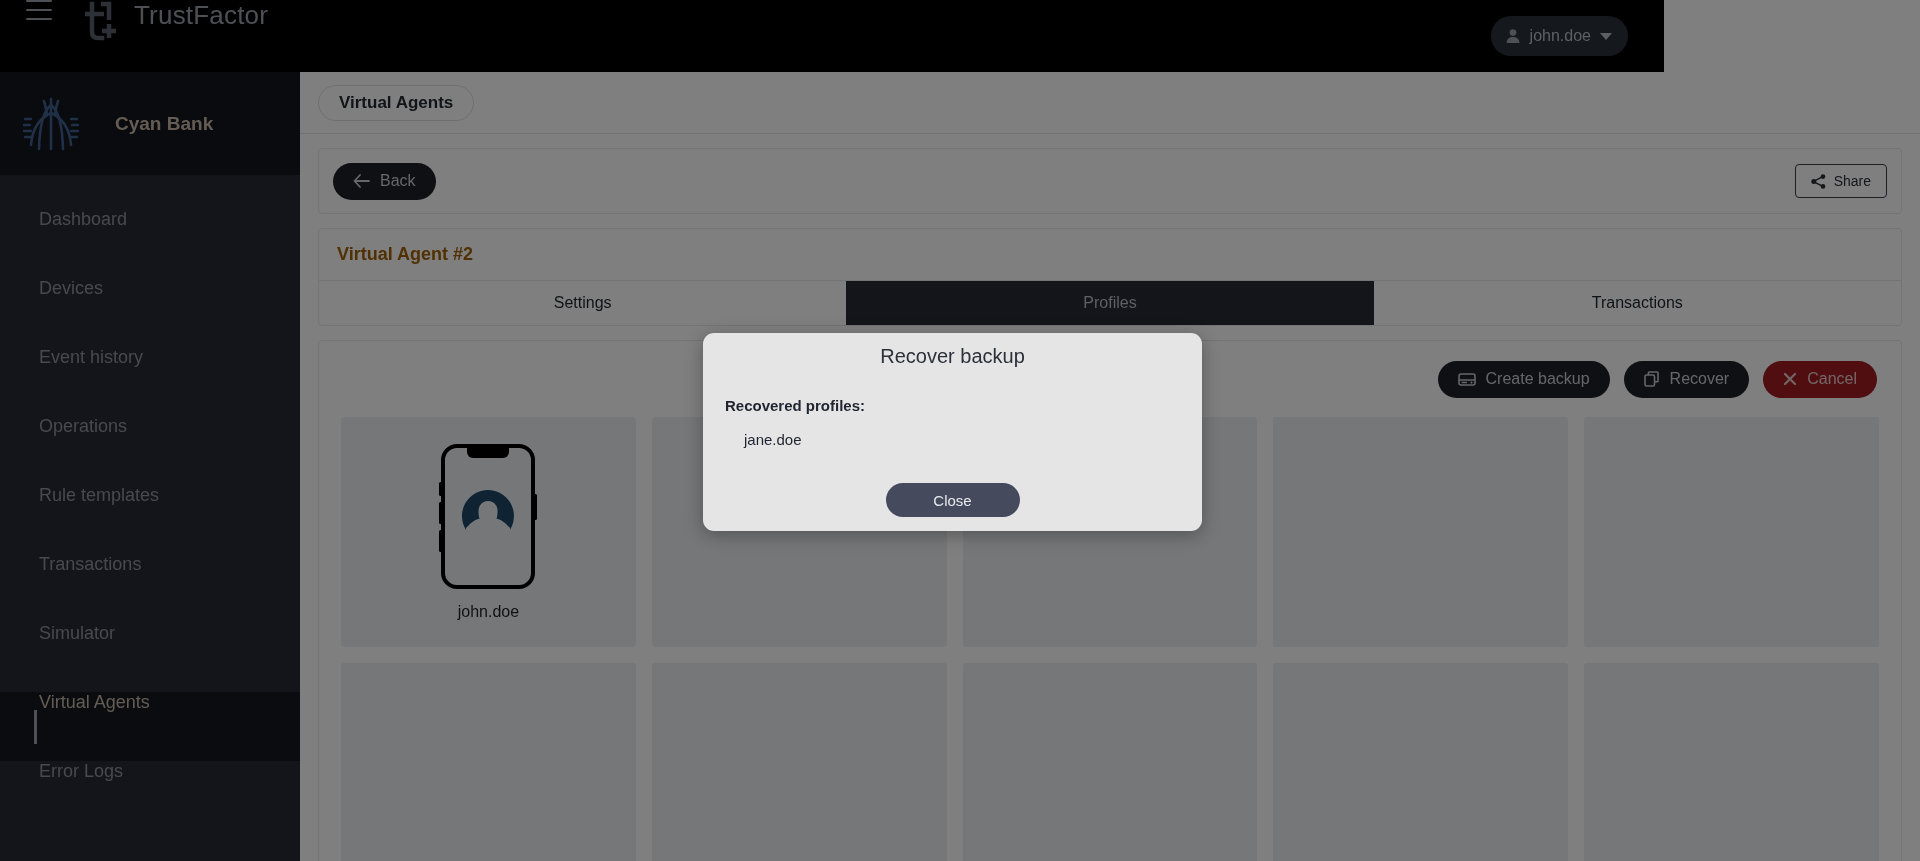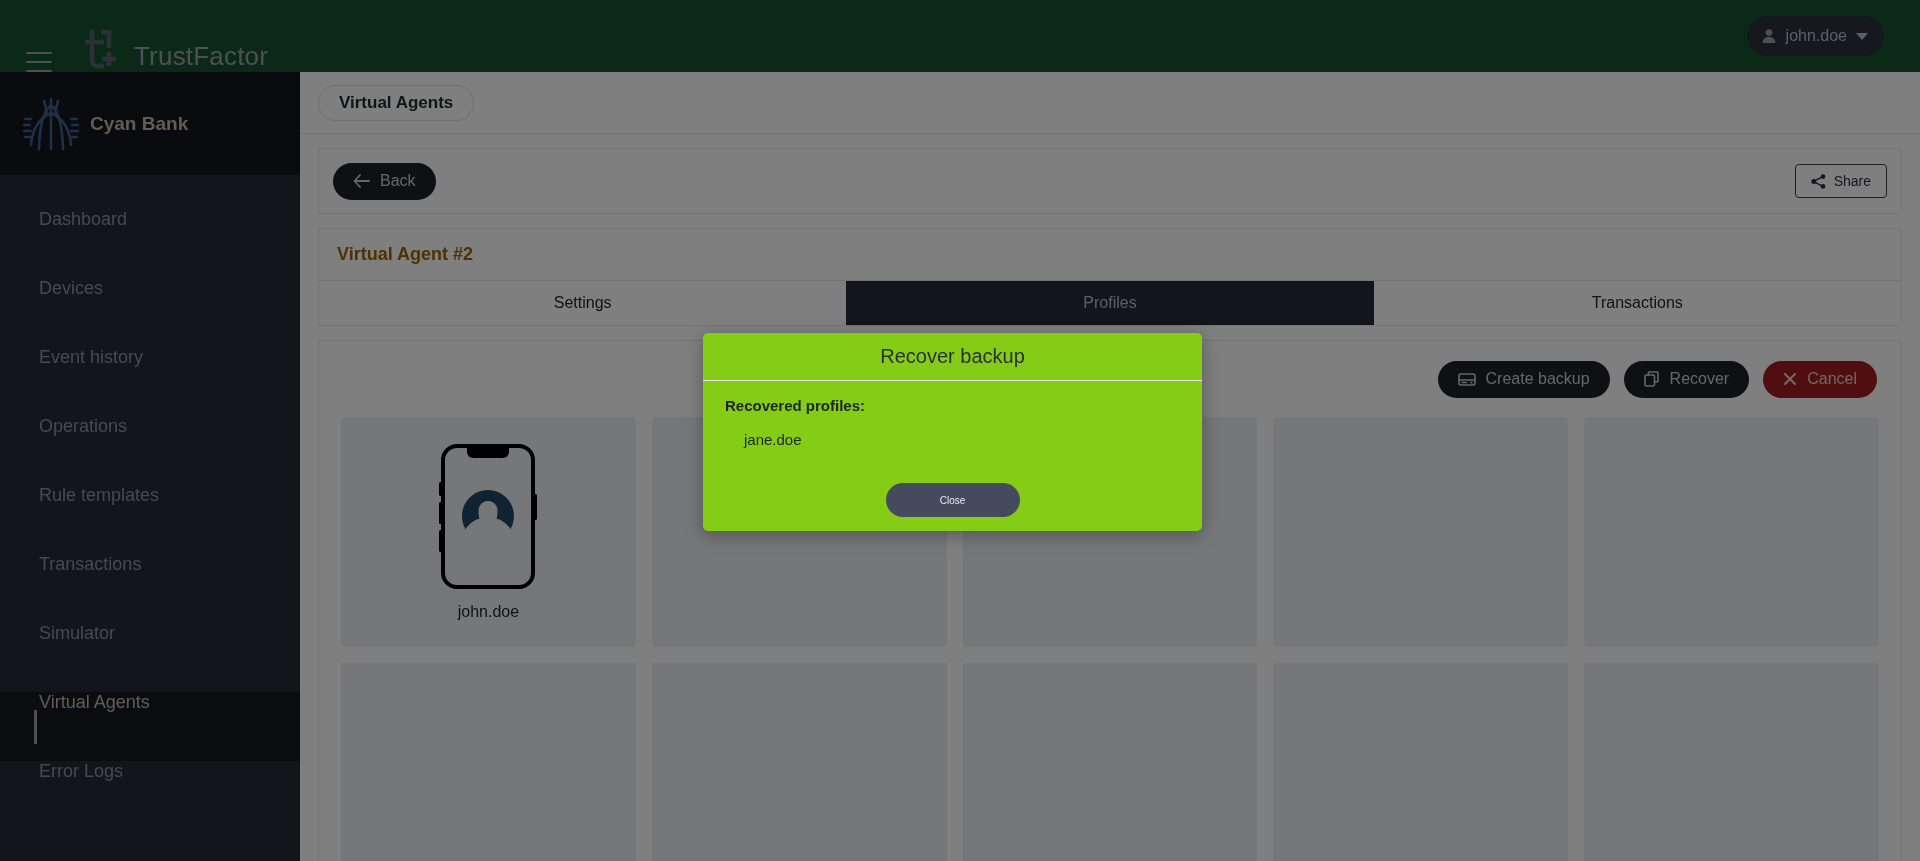--- a/index.html
+++ b/index.html
@@ -6,23 +6,23 @@
   html, body {
     width: 1920px; height: 861px;
     font-family: "Liberation Sans", sans-serif;
     overflow: hidden;
     background: #fff;
   }
 
   
   .topbar {
     position: absolute; top: 0; left: 0;
-    width: 1920px; height: 72px;
-    background: #14532d;
-    display: flex; align-items: flex-end;
+    width: 1664px; height: 72px;
+    background: #000000;
+    display: flex; align-items: flex-start;
     z-index: 5;
   }
   .hamburger {
     margin-left: 26px;
     width: 26px; height: 20px;
     display: flex; flex-direction: column; justify-content: space-between;
     cursor: pointer;
   }
   .hamburger span { display: block; height: 2px; width: 100%; background: #9aa0aa; border-radius: 1px; }
   .brand-logo { margin-left: 26px; width: 42px; height: 44px; }
@@ -45,21 +45,21 @@
     position: absolute; top: 72px; left: 0;
     width: 300px; height: 789px;
     background: #272b35;
     z-index: 4;
   }
   .org-block {
     height: 103px; background: #14161c;
     display: flex; align-items: center; padding-left: 20px;
   }
   .org-logo { width: 62px; height: 62px; }
-  .org-name { margin-left: 8px; font-size: 19px; font-weight: bold; color: #c9b9a8; }
+  .org-name { margin-left: 33px; font-size: 19px; font-weight: bold; color: #c9b9a8; }
   .nav { padding-top: 34px; }
   .nav-item {
     height: 69px; display: flex; align-items: flex-start;
     padding-left: 39px; position: relative; cursor: pointer;
   }
   .nav-item .lbl { font-size: 18px; color: #8d929b; }
   .nav-item.active { background: #16181e; }
   .nav-item.active .lbl { color: #c9b9a8; }
   .nav-item.active::before {
     content: ""; position: absolute; left: 34px; top: 18px;
@@ -160,41 +160,41 @@
   
   .overlay {
     position: absolute; top: 0; left: 0;
     width: 1920px; height: 861px;
     background: rgba(0,0,0,0.5);
     z-index: 50;
   }
   .modal {
     position: absolute; left: 703px; top: 333px;
     width: 499px; height: 198px;
-    background: #84cc16; border-radius: 5px;
+    background: #e5e5e5; border-radius: 11px;
     box-shadow: 0 4px 18px rgba(0,0,0,0.3);
     z-index: 60;
     display: flex; flex-direction: column;
   }
   .modal-header {
     height: 48px; display: flex; align-items: center; justify-content: center;
     border-bottom: 1px solid #e4e6e9;
     font-size: 20px; color: #2b303a;
   }
   .modal-body { flex: 1; padding: 16px 22px 0 22px; }
   .modal-label { font-size: 15px; font-weight: bold; color: #1f2430; }
   .modal-profile { margin-top: 17px; margin-left: 19px; font-size: 15px; color: #1f2430; }
   .modal-footer {
     height: 62px; display: flex; align-items: center; justify-content: center;
   }
   .btn-close {
     width: 134px; height: 34px;
     background: #454b5c; color: #e8eaee;
     border: none; border-radius: 17px;
-    font-size: 10px; cursor: pointer;
+    font-size: 15px; cursor: pointer;
     font-family: "Liberation Sans", sans-serif;
   }
 </style>
 </head>
 <body>
 
 <div class="topbar">
   <div class="hamburger">
     <span></span>
       <span></span>

